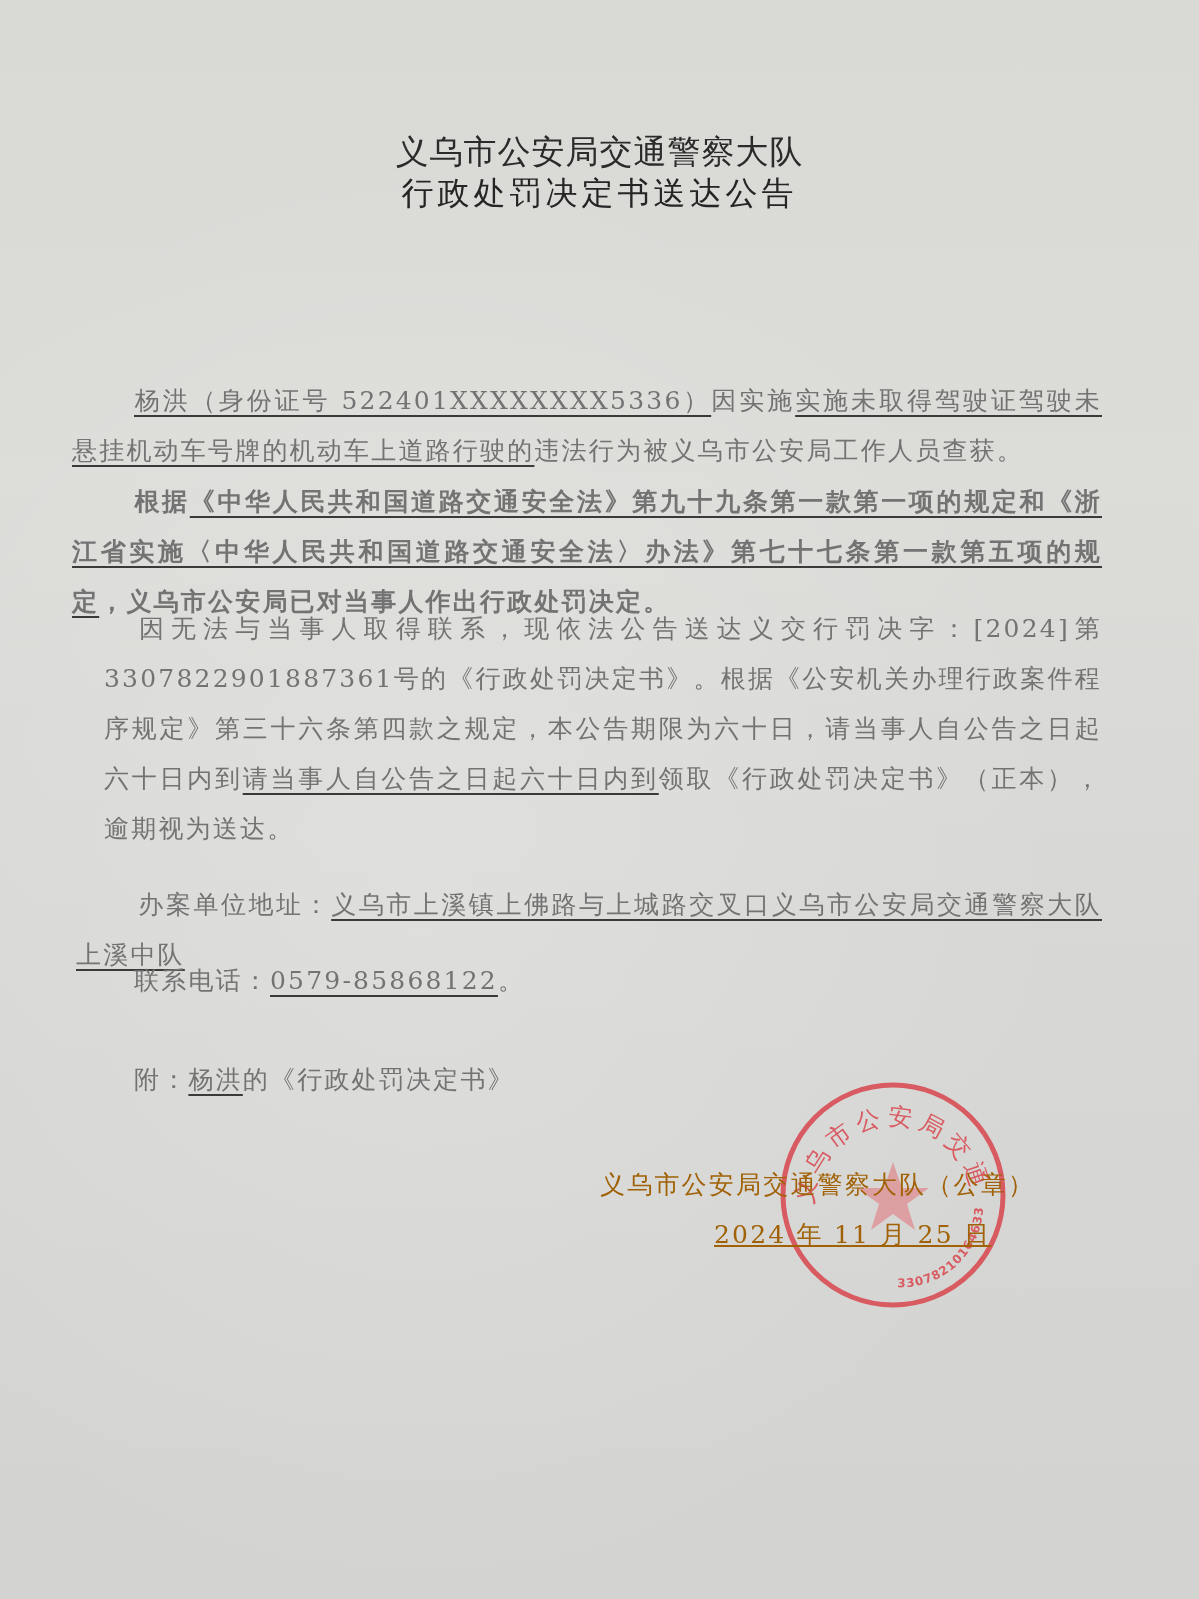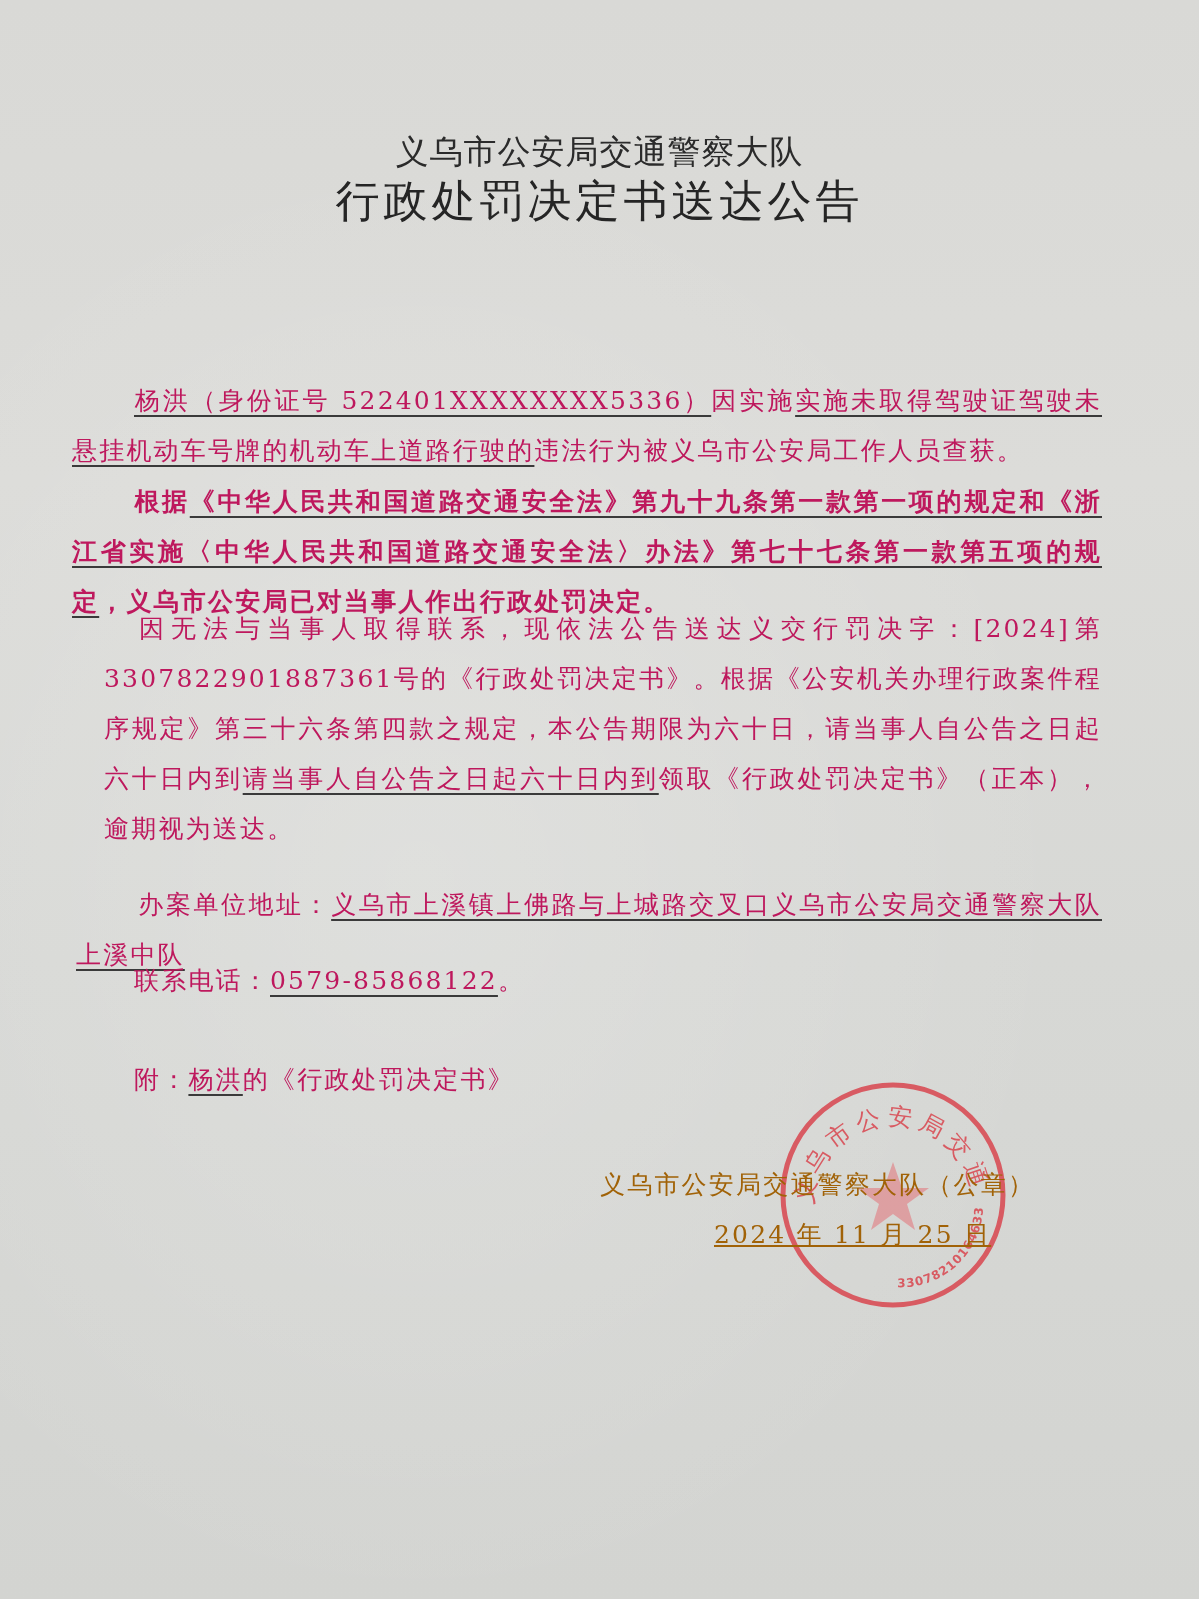--- a/index.html
+++ b/index.html
@@ -28,33 +28,33 @@
       text-align: center;
     }
     .org-title {
       top: 130px;
       font-size: 33px;
       letter-spacing: 1px;
       color: #2b2b2b;
     }
     .doc-title {
       top: 172px;
-      font-size: 44px;
+      font-size: 32px;
       letter-spacing: 4px;
       color: #252525;
     }
     .body-text {
       position: absolute;
       left: 72px;
       width: 1030px;
       font-size: 25px;
       line-height: 50px;
       letter-spacing: 2.2px;
       text-align: justify;
-      color: #be185d;
+      color: #737373;
     }
     .p1 { top: 376px; }
     .p2 { top: 477px; font-weight: bold; }
     .p3 { top: 604px; left: 104px; width: 998px; }
     .p4 { top: 880px; left: 76px; width: 1026px; }
     .p5 { top: 956px; }
     .p6 { top: 1055px; }
     .indent { display: inline-block; width: 62px; }
     .u {
       text-decoration: underline;

